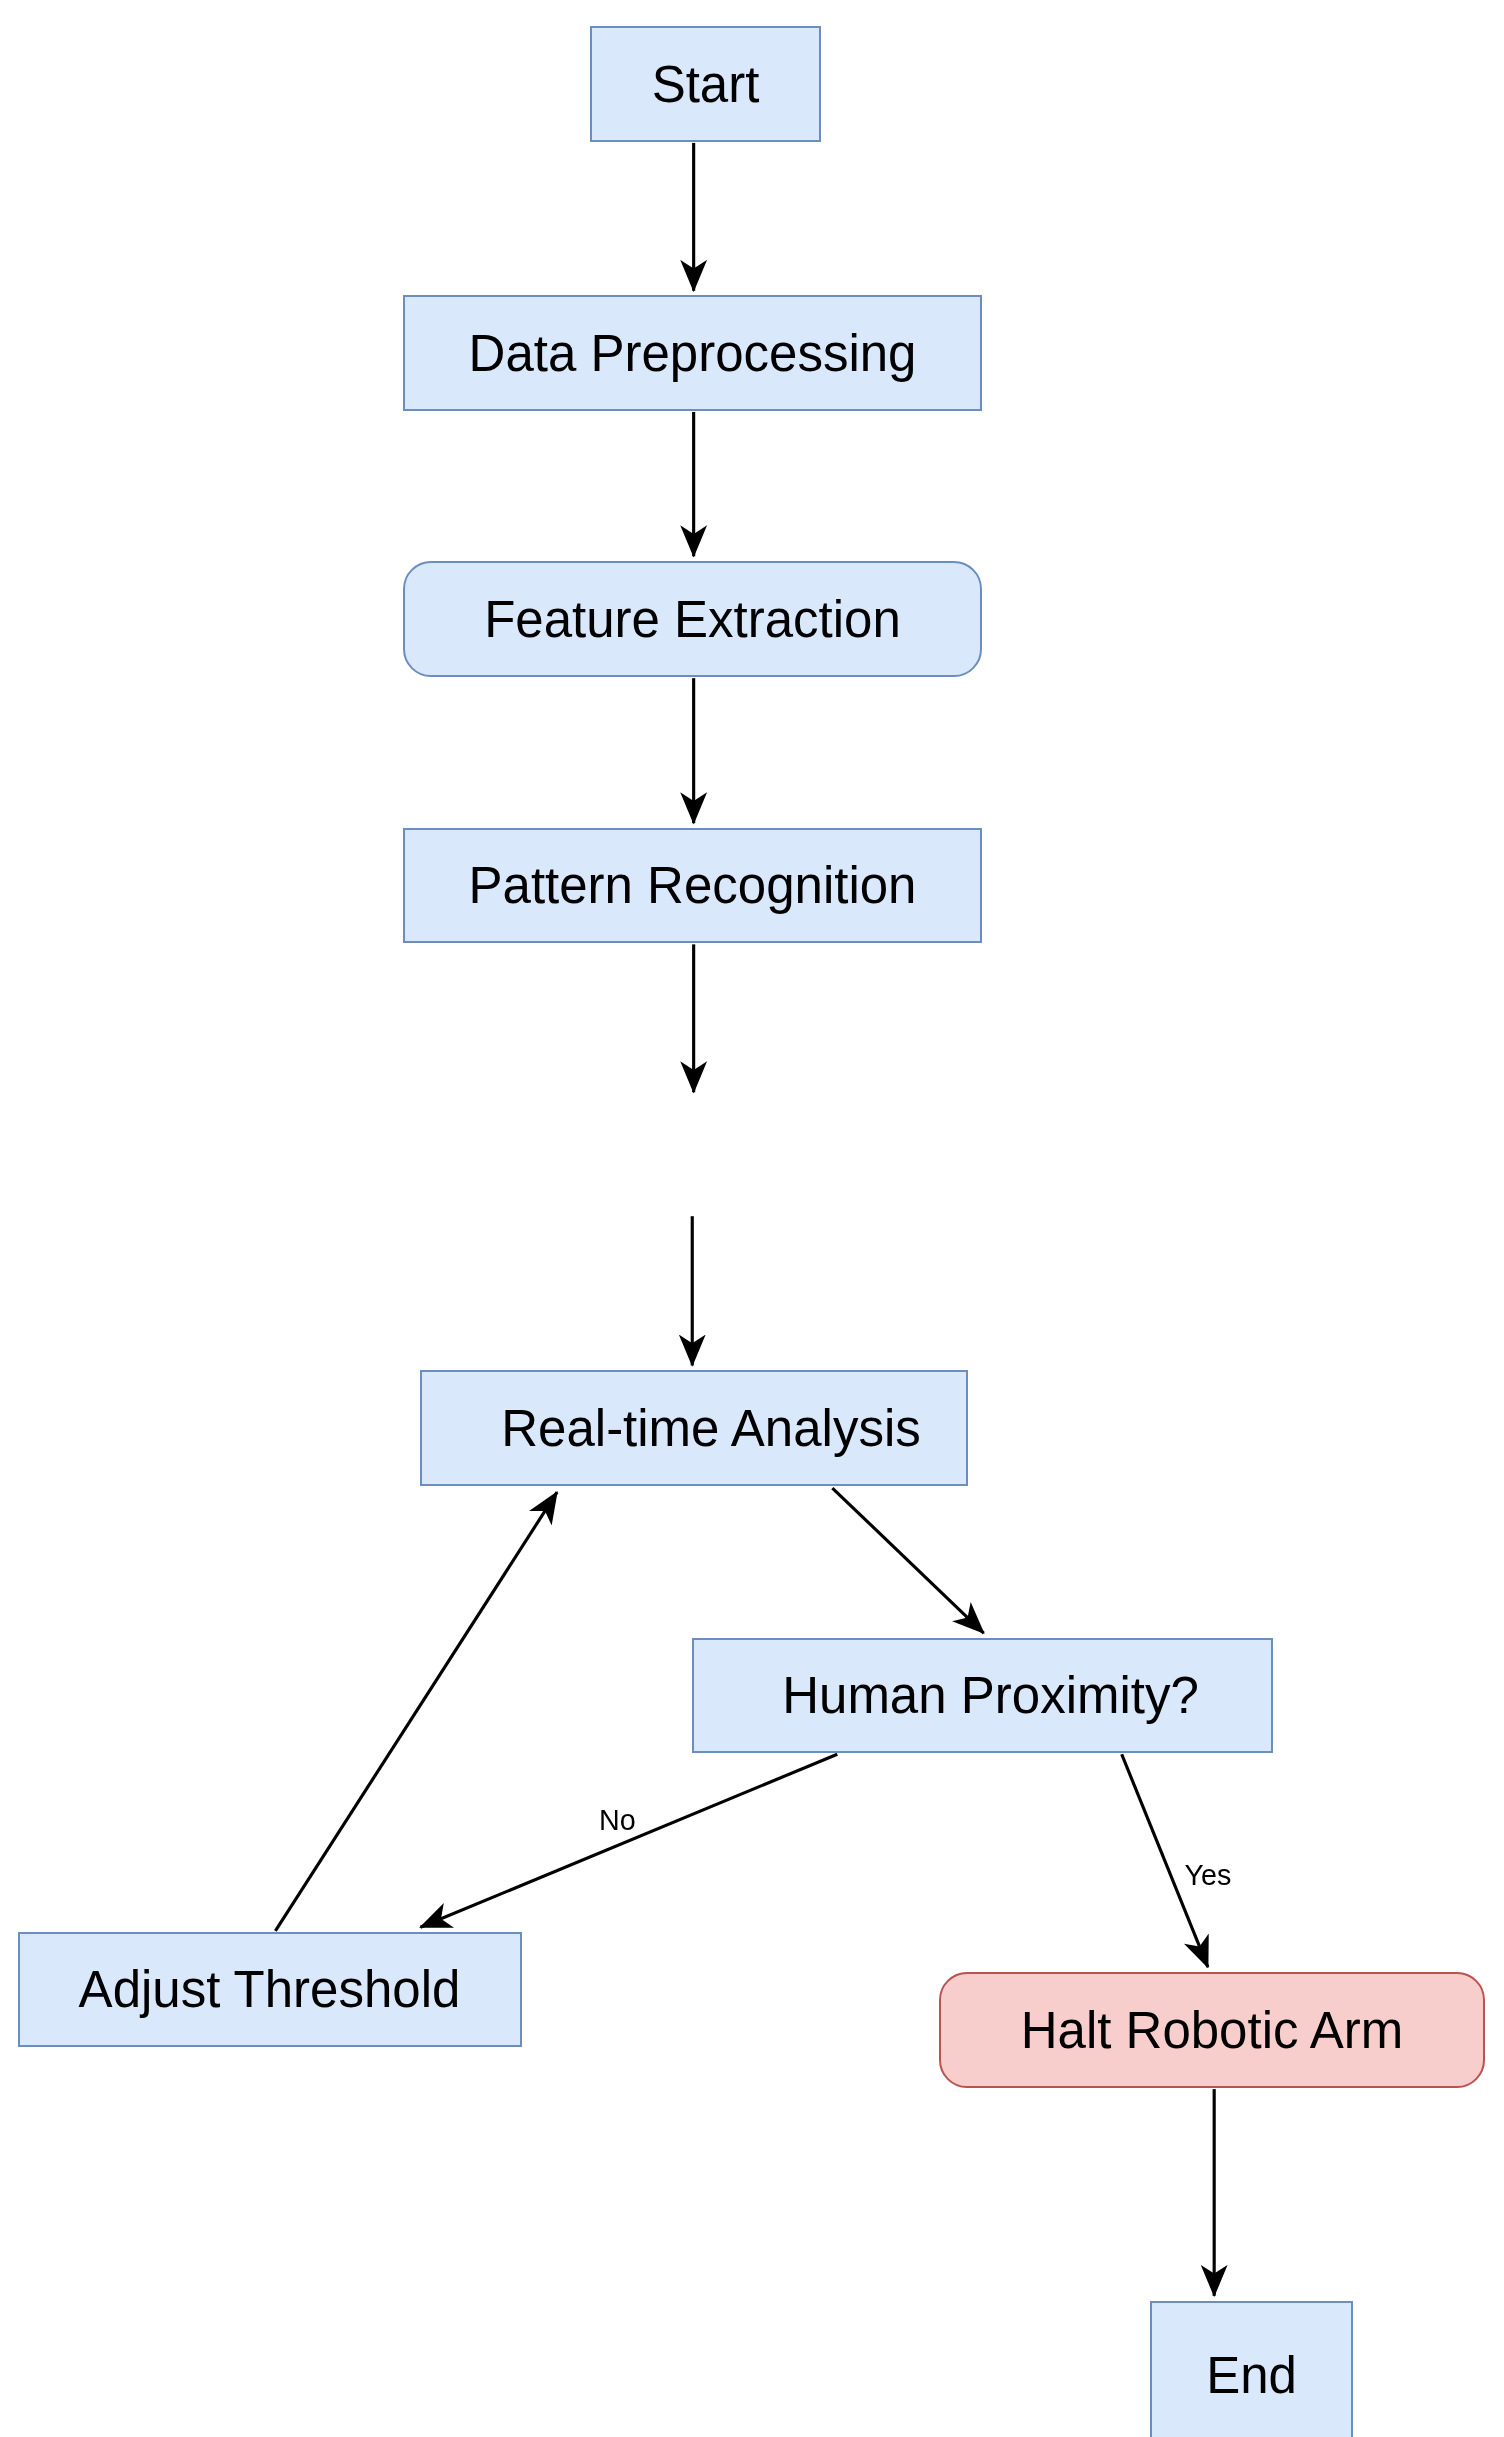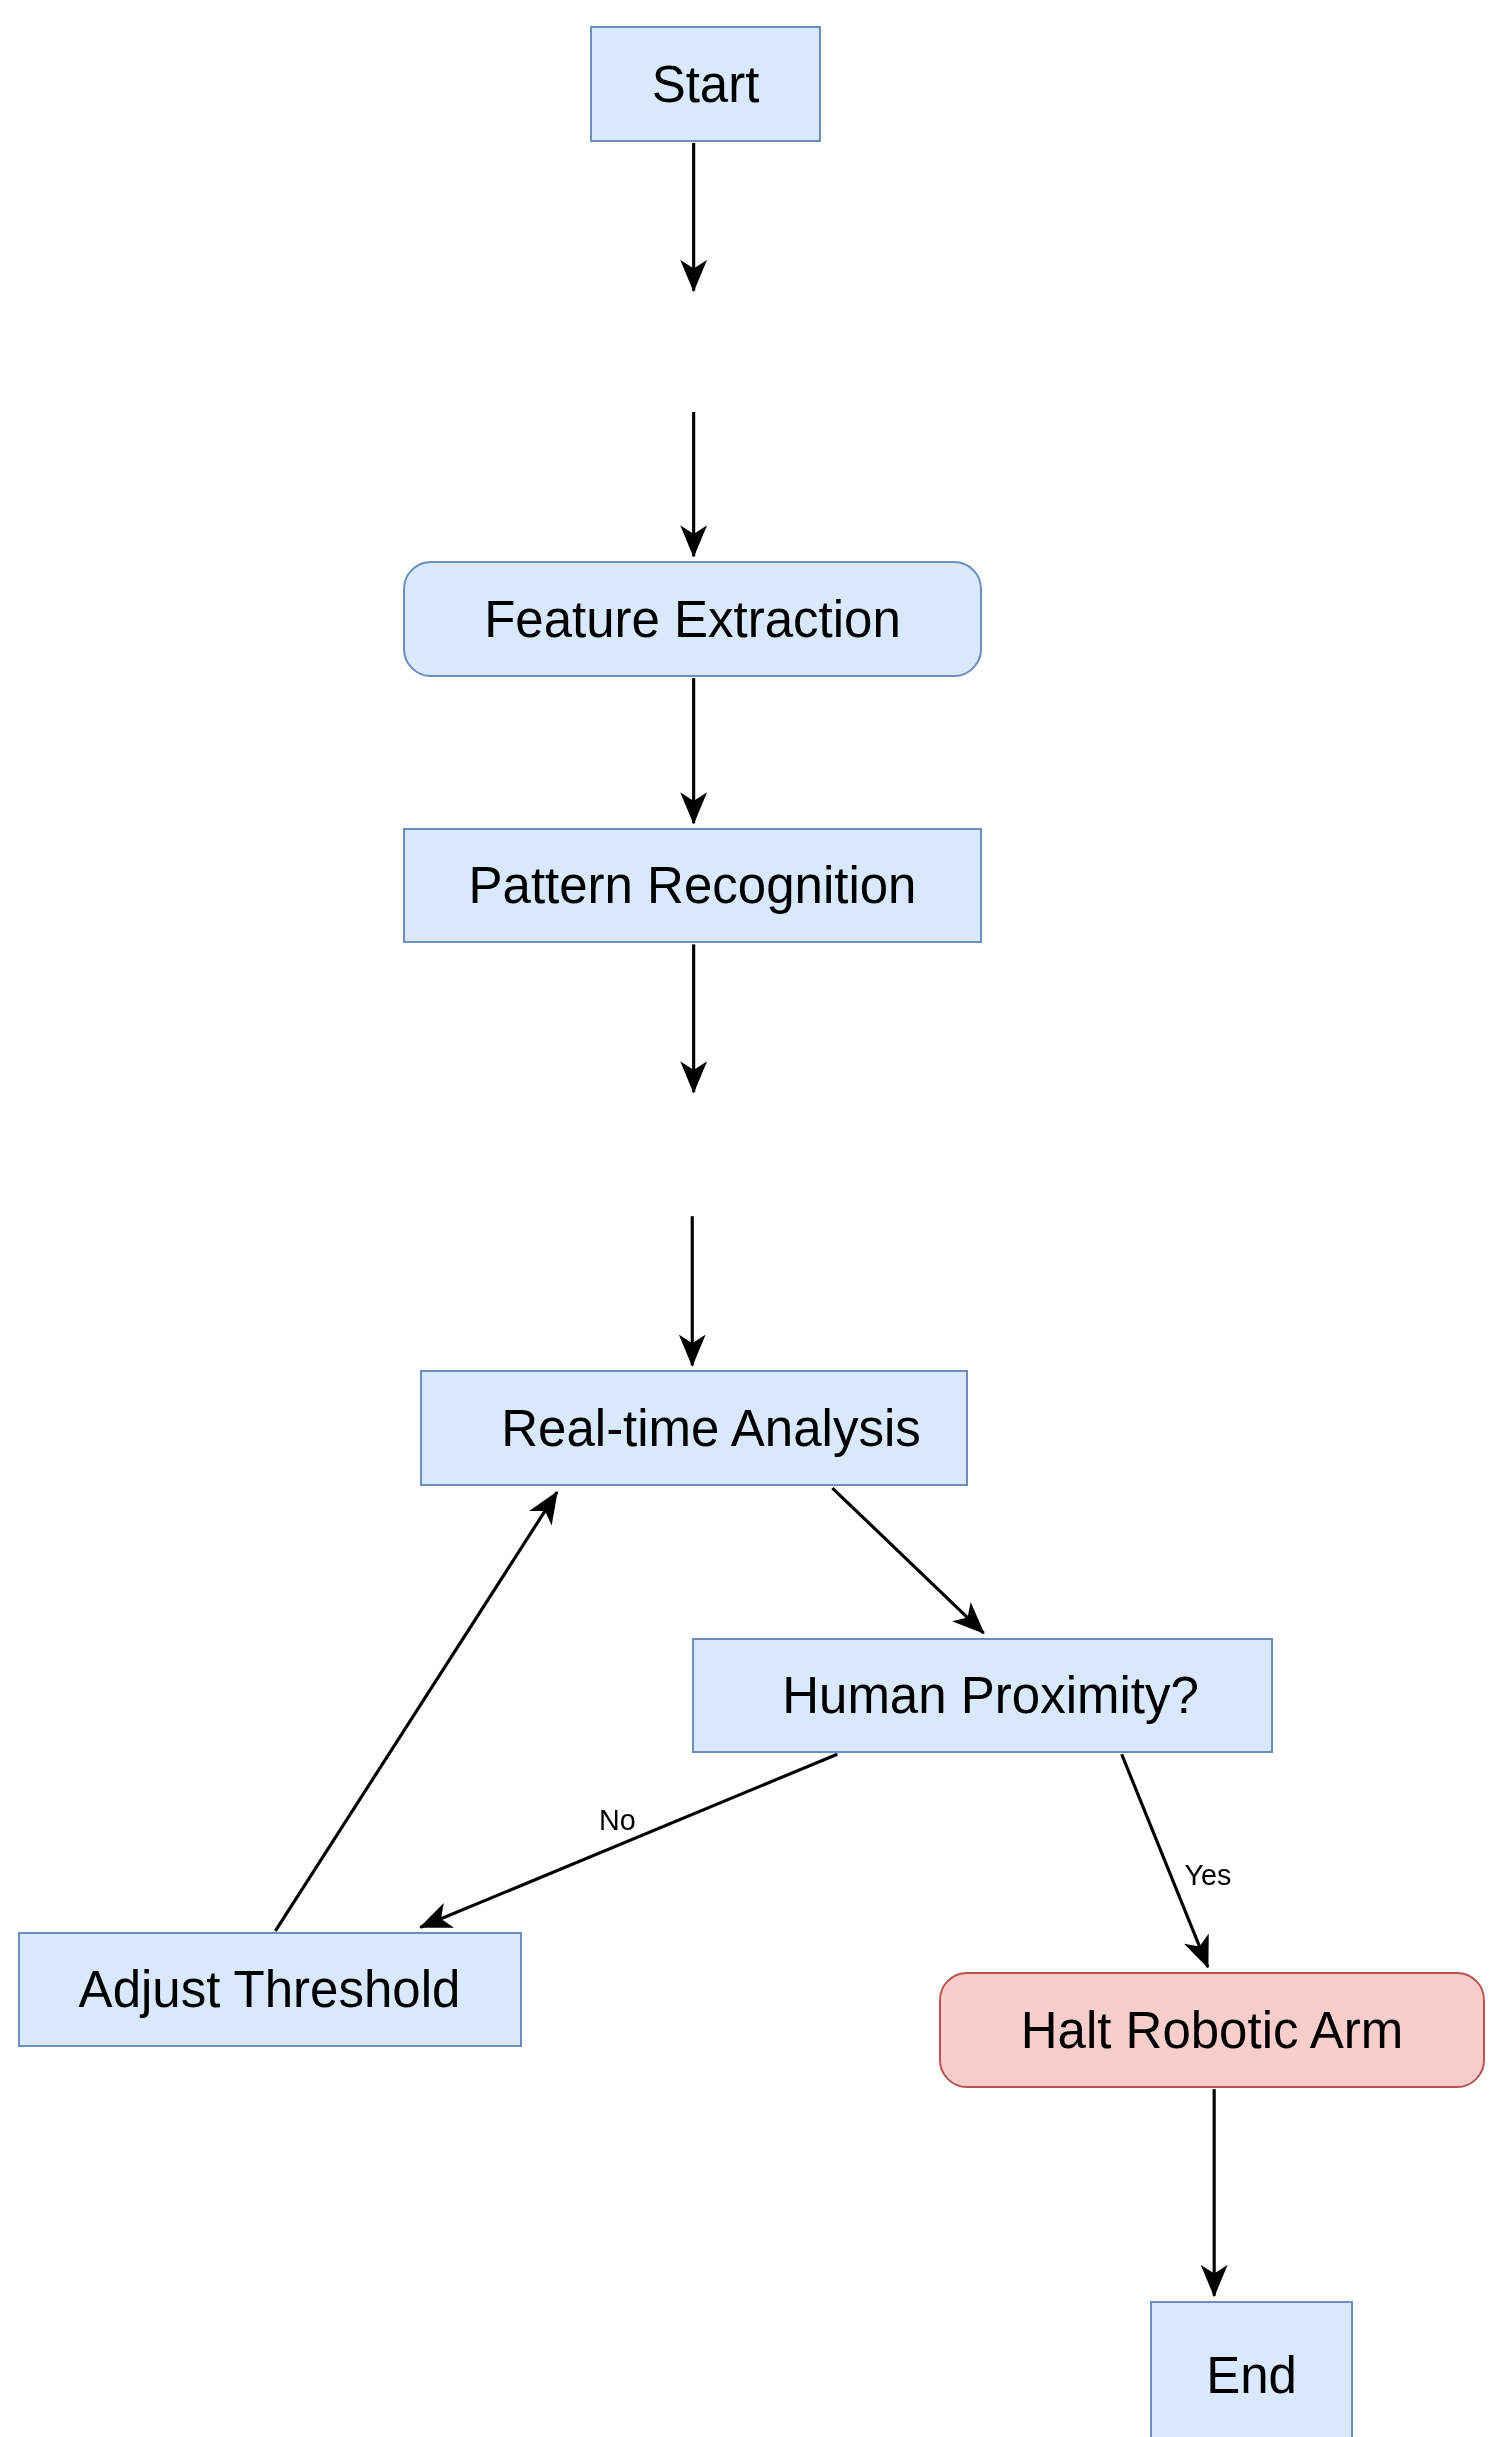--- a/index.html
+++ b/index.html
@@ -93,20 +93,23 @@
     <line class="edge" x1="1733" y1="2982" x2="1733" y2="3277" marker-end="url(#arrow)"></line>
 
     <text class="edge-label" x="881" y="2612">No</text>
     <text class="edge-label" x="1724" y="2690">Yes</text>
   </svg>
 
   <div class="node process n-start">
     <span>Start</span>
   </div>
 
+  <div class="node process n-preprocess">
+    <span>Data Preprocessing</span>
+  </div>
 
   <div class="node process n-feature">
     <span>Feature Extraction</span>
   </div>
 
   <div class="node process n-pattern">
     <span>Pattern Recognition</span>
   </div>
 
 

